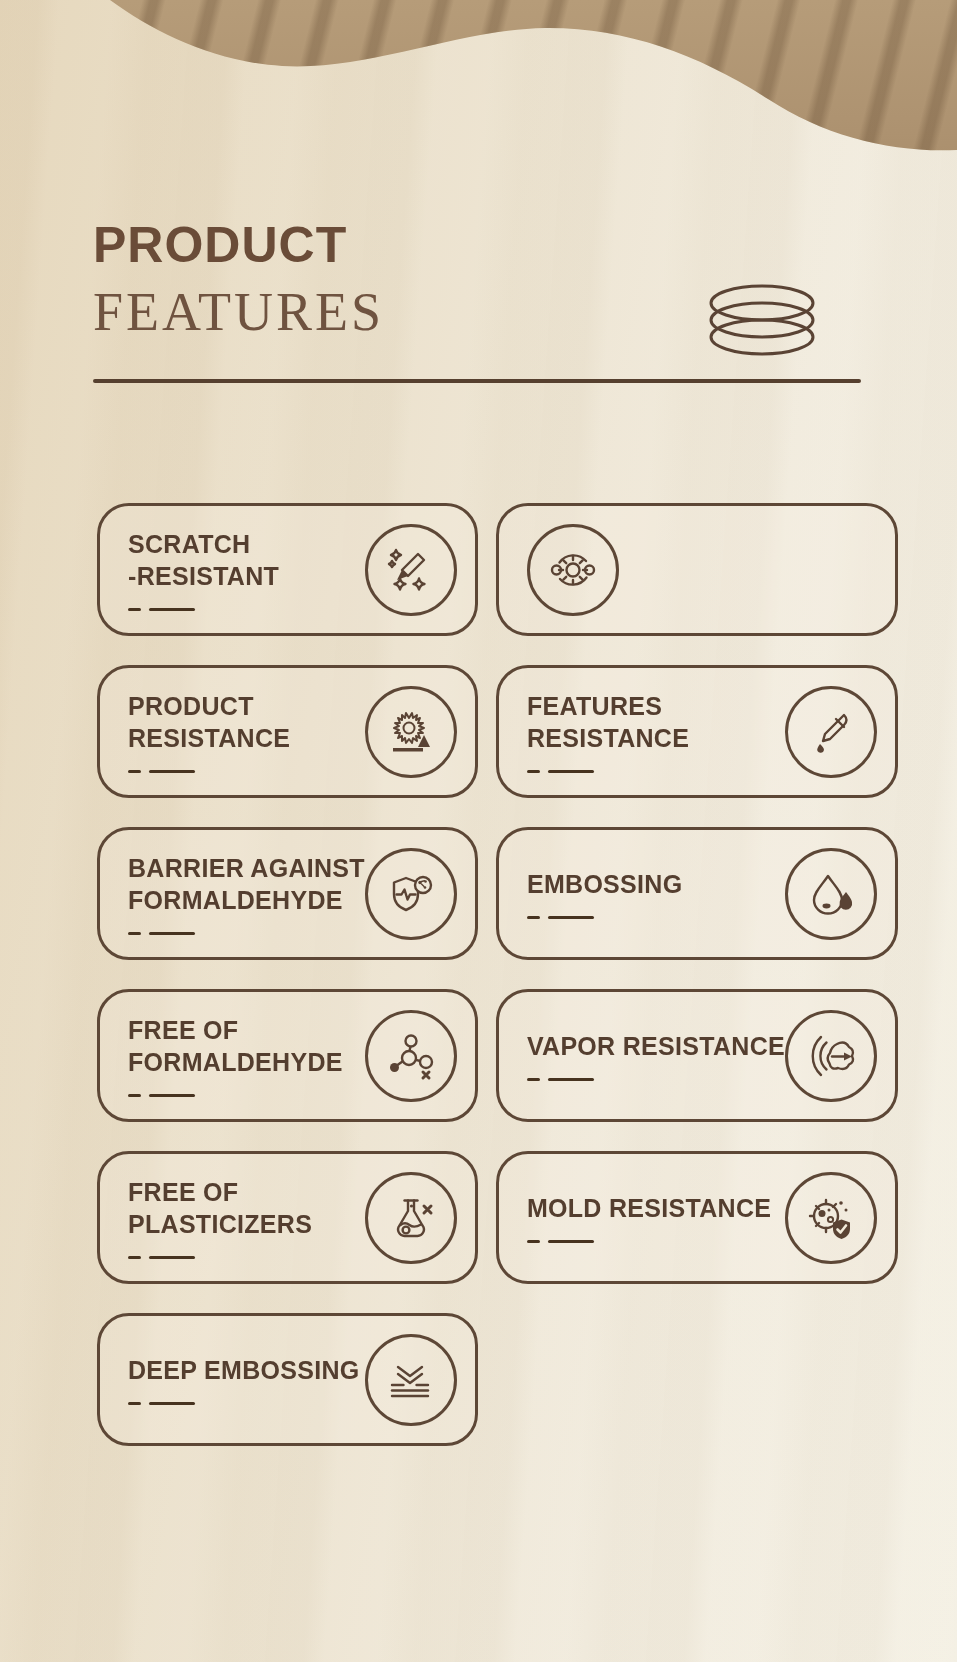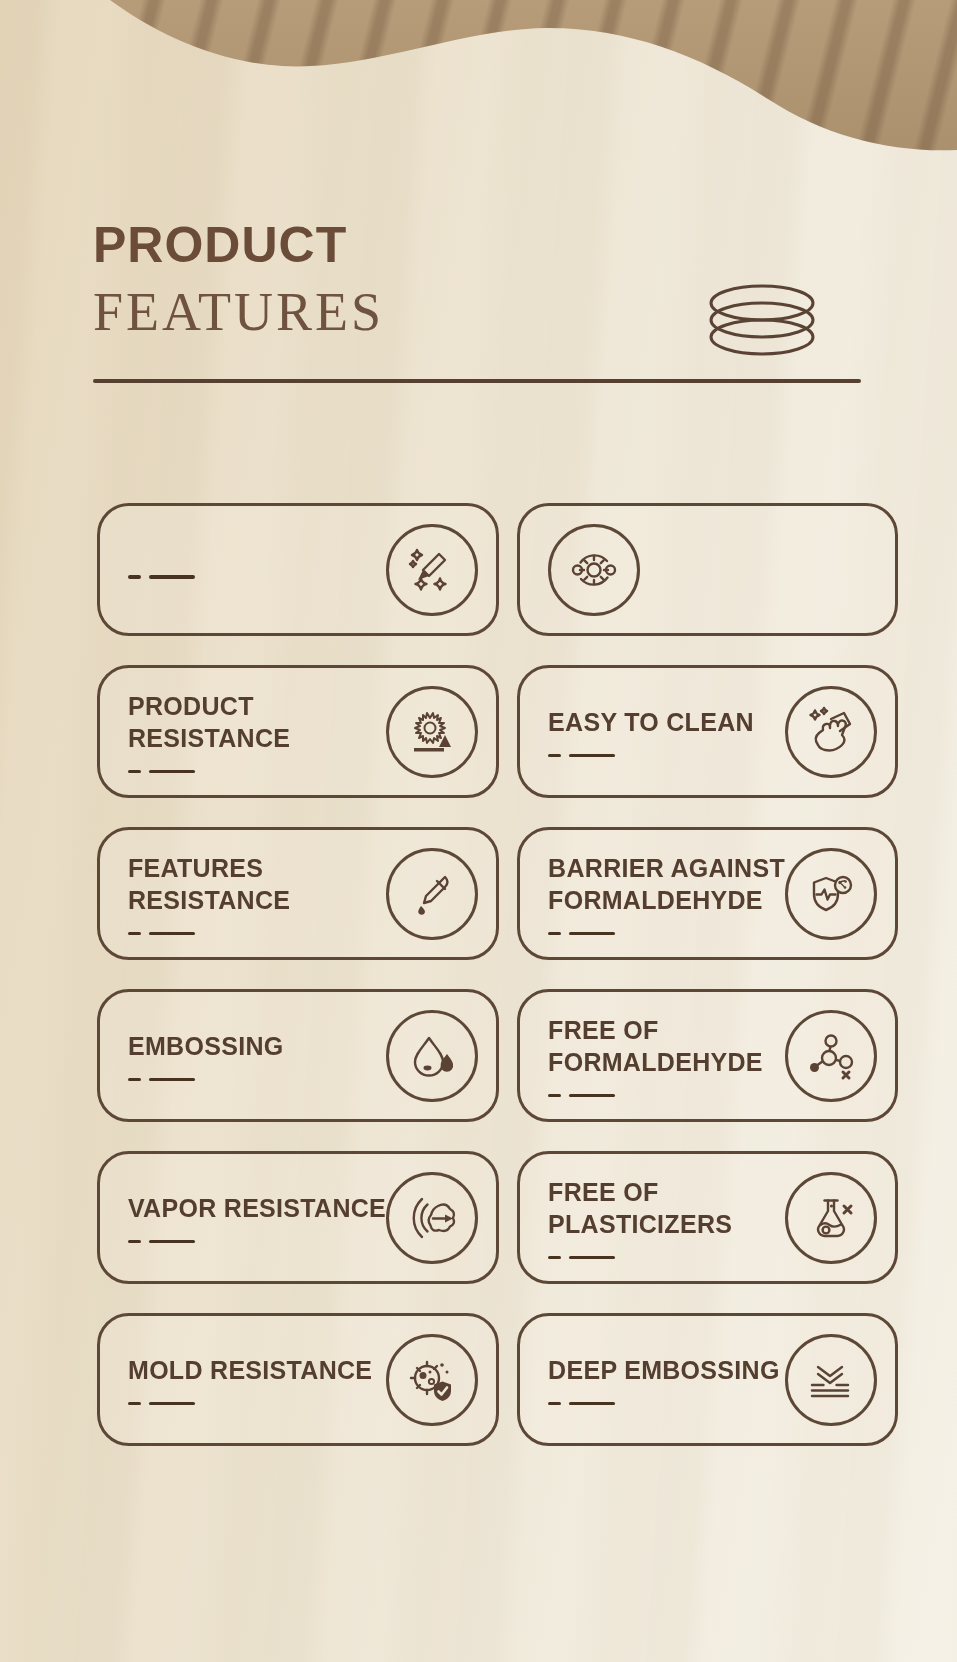--- a/index.html
+++ b/index.html
@@ -82,20 +82,24 @@
       <ellipse cx="56" cy="53" rx="51" ry="17"></ellipse>
     </g>
   </svg>
 
   <div class="divider"></div>
 
   <div class="grid">
 
     <div class="card">
       <div class="card-text">
+        <h3 class="card-title">
+          <span>SCRATCH</span>
+          <span>-RESISTANT</span>
+        </h3>
         <div class="dash-row">
             <i class="dash-short"></i>
             <i class="dash-long"></i>
           </div>
       </div>
       <div class="badge">
         <svg class="ic" width="56" height="56" viewBox="0 0 56 56">
           <path d="M35 12 L41 18 L25 34 L19 28 Z"></path>
           <path class="fill" d="M19 28 L25 34 L14 38 Z"></path>
           <path d="M13 8 Q14 12 18 13 Q14 14 13 18 Q12 14 8 13 Q12 12 13 8 Z"></path>
@@ -133,40 +137,20 @@
       <div class="badge">
         <svg class="ic" width="56" height="56" viewBox="0 0 56 56">
           <path stroke-width="2" d="M41 24 L36 26 L40 29 L35 29 L37 34 L33 32 L34 37 L30 34 L29 39 L26 35 L23 39 L22 34 L19 37 L19 32 L15 34 L17 29 L12 29 L16 26 L11 24 L16 22 L12 19 L17 19 L15 14 L19 16 L19 11 L22 14 L23 9 L26 14 L29 9 L30 14 L34 11 L33 16 L37 14 L35 19 L40 19 L36 22 Z"></path>
           <circle cx="26" cy="24" r="5.5" stroke-width="2"></circle>
           <path class="fill" d="M10 44 H40 V47.5 H10 Z"></path>
           <path class="fill" d="M41 31 L47 43 L35 43 Z"></path>
         </svg>
       </div>
     </div>
 
-    <div class="card">
-      <div class="card-text">
-        <h3 class="card-title">
-          <span>EASY TO CLEAN</span>
-
-        </h3>
-        <div class="dash-row">
-            <i class="dash-short"></i>
-            <i class="dash-long"></i>
-          </div>
-      </div>
-      <div class="badge">
-        <svg class="ic" width="56" height="56" viewBox="0 0 56 56">
-          <path d="M12 6.5 Q13 10 16.5 11 Q13 12 12 15.5 Q11 12 7.5 11 Q11 10 12 6.5 Z"></path>
-          <path d="M21 4 Q21.8 6.2 24 7 Q21.8 7.8 21 10 Q20.2 7.8 18 7 Q20.2 6.2 21 4 Z"></path>
-          <path d="M28 15 L41 9 L47 20 L37 27"></path>
-          <path d="M15 41 Q10 34 16 29 L20 26 Q19 21 23 20 Q27 19 27 24 L27 21 Q28 16 32 17 Q35 18 35 22 L35 20 Q37 15 41 17 Q44 19 42 23 L39 31 Q44 36 39 41 Q32 48 22 46 Q17 45 15 41 Z"></path>
-        </svg>
-      </div>
-    </div>
 
     <div class="card">
       <div class="card-text">
         <h3 class="card-title">
           <span>FEATURES</span>
           <span>RESISTANCE</span>
         </h3>
         <div class="dash-row">
             <i class="dash-short"></i>
             <i class="dash-long"></i>

